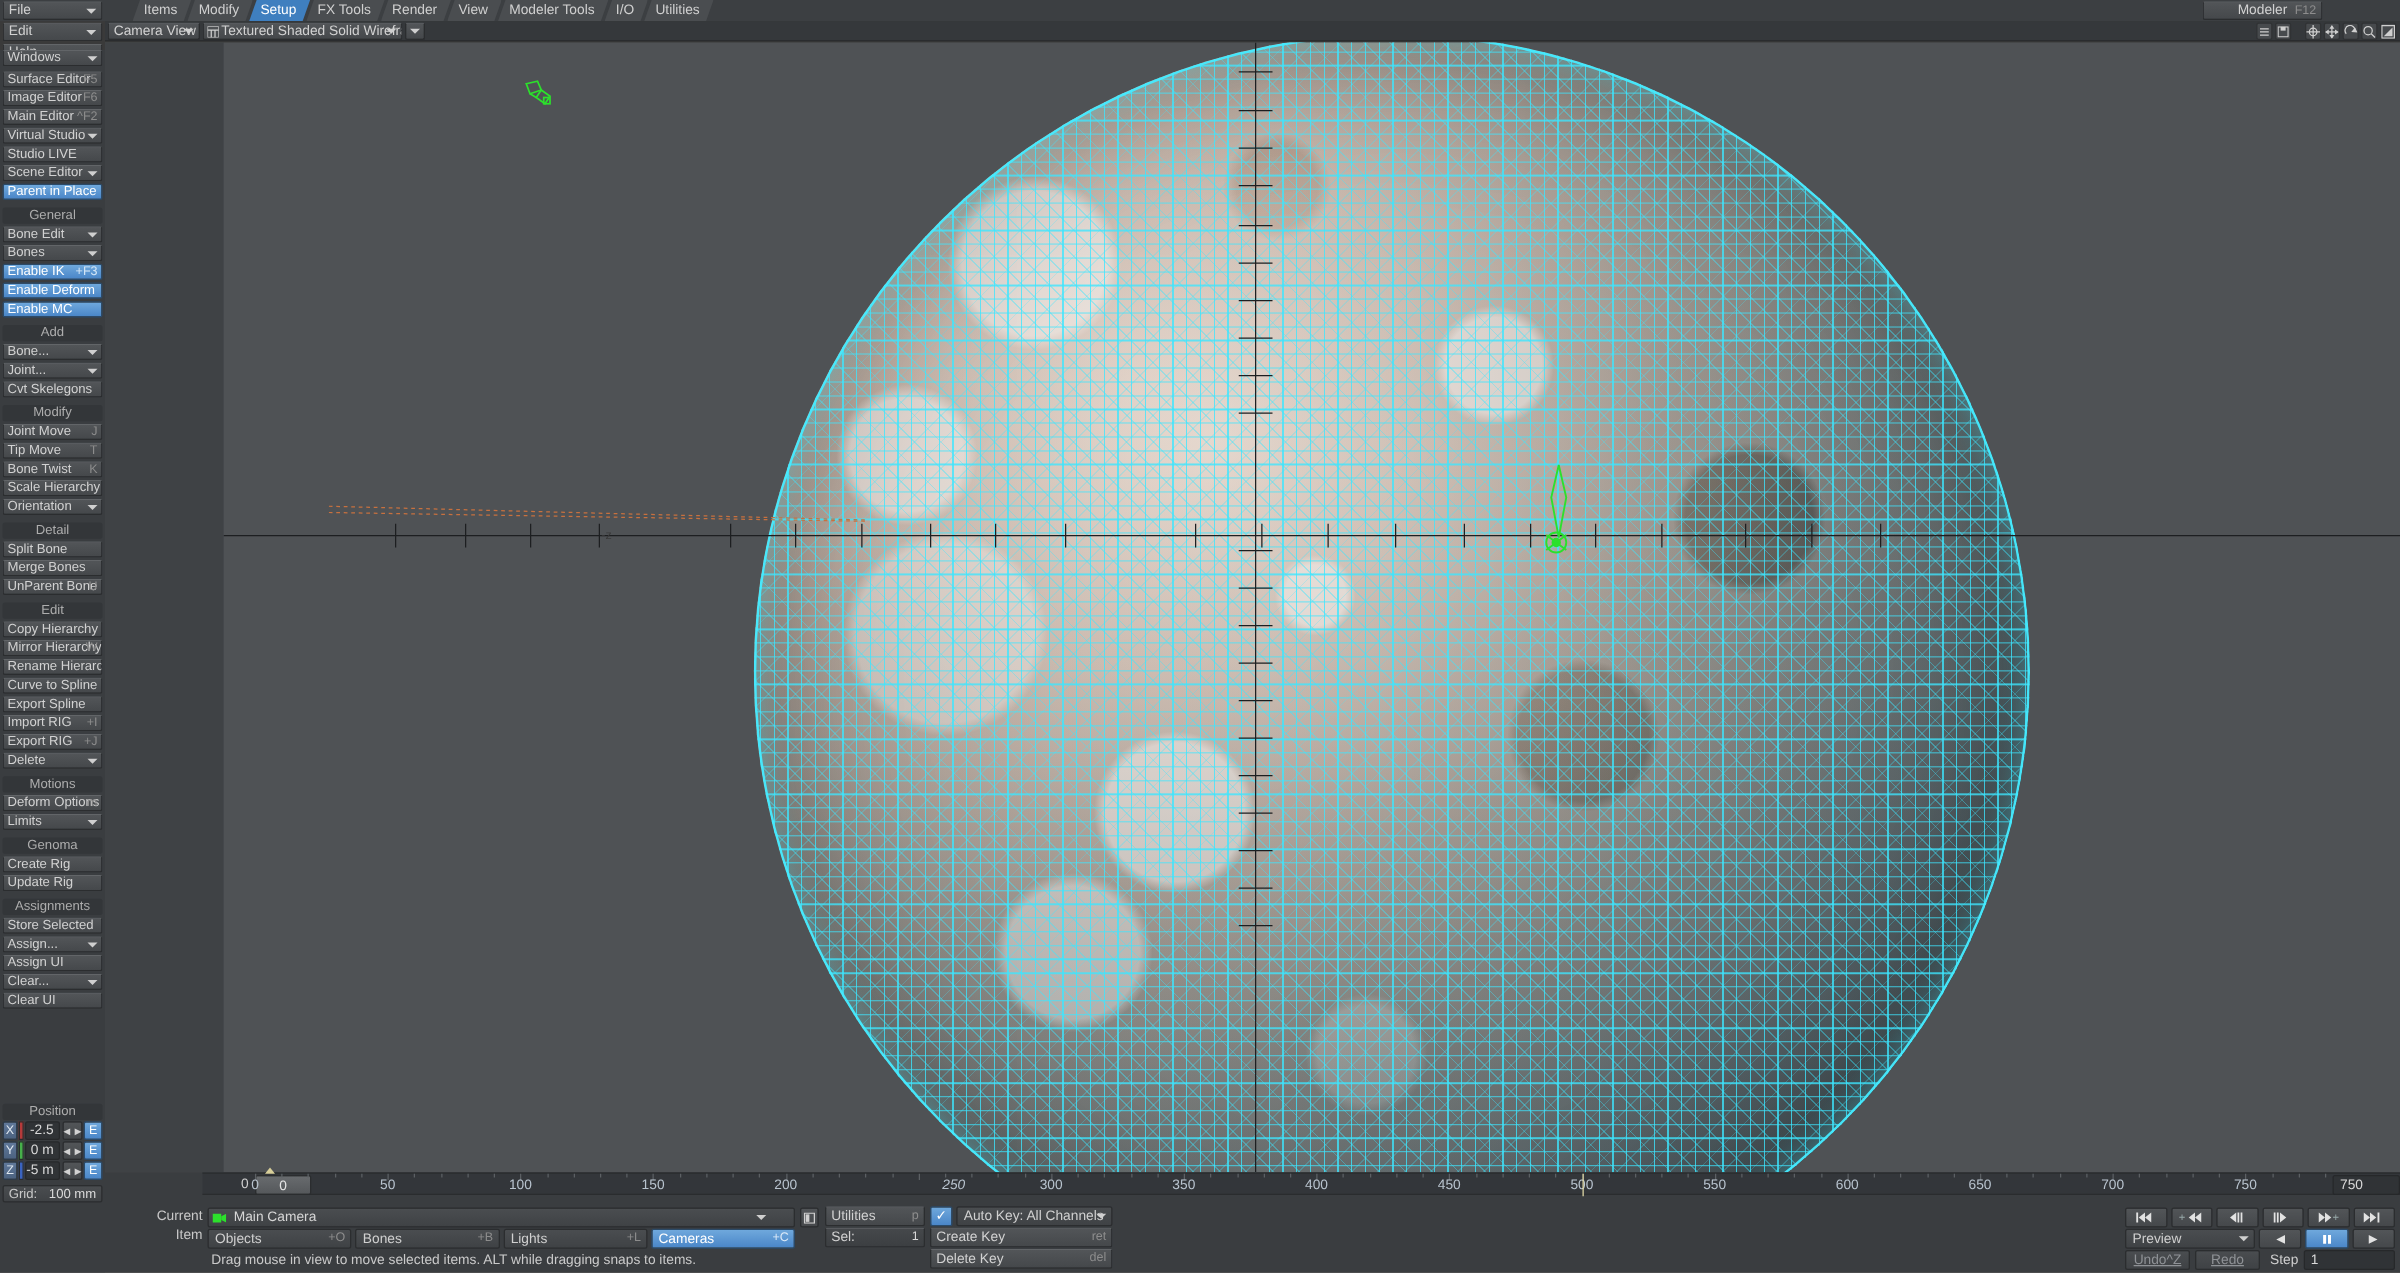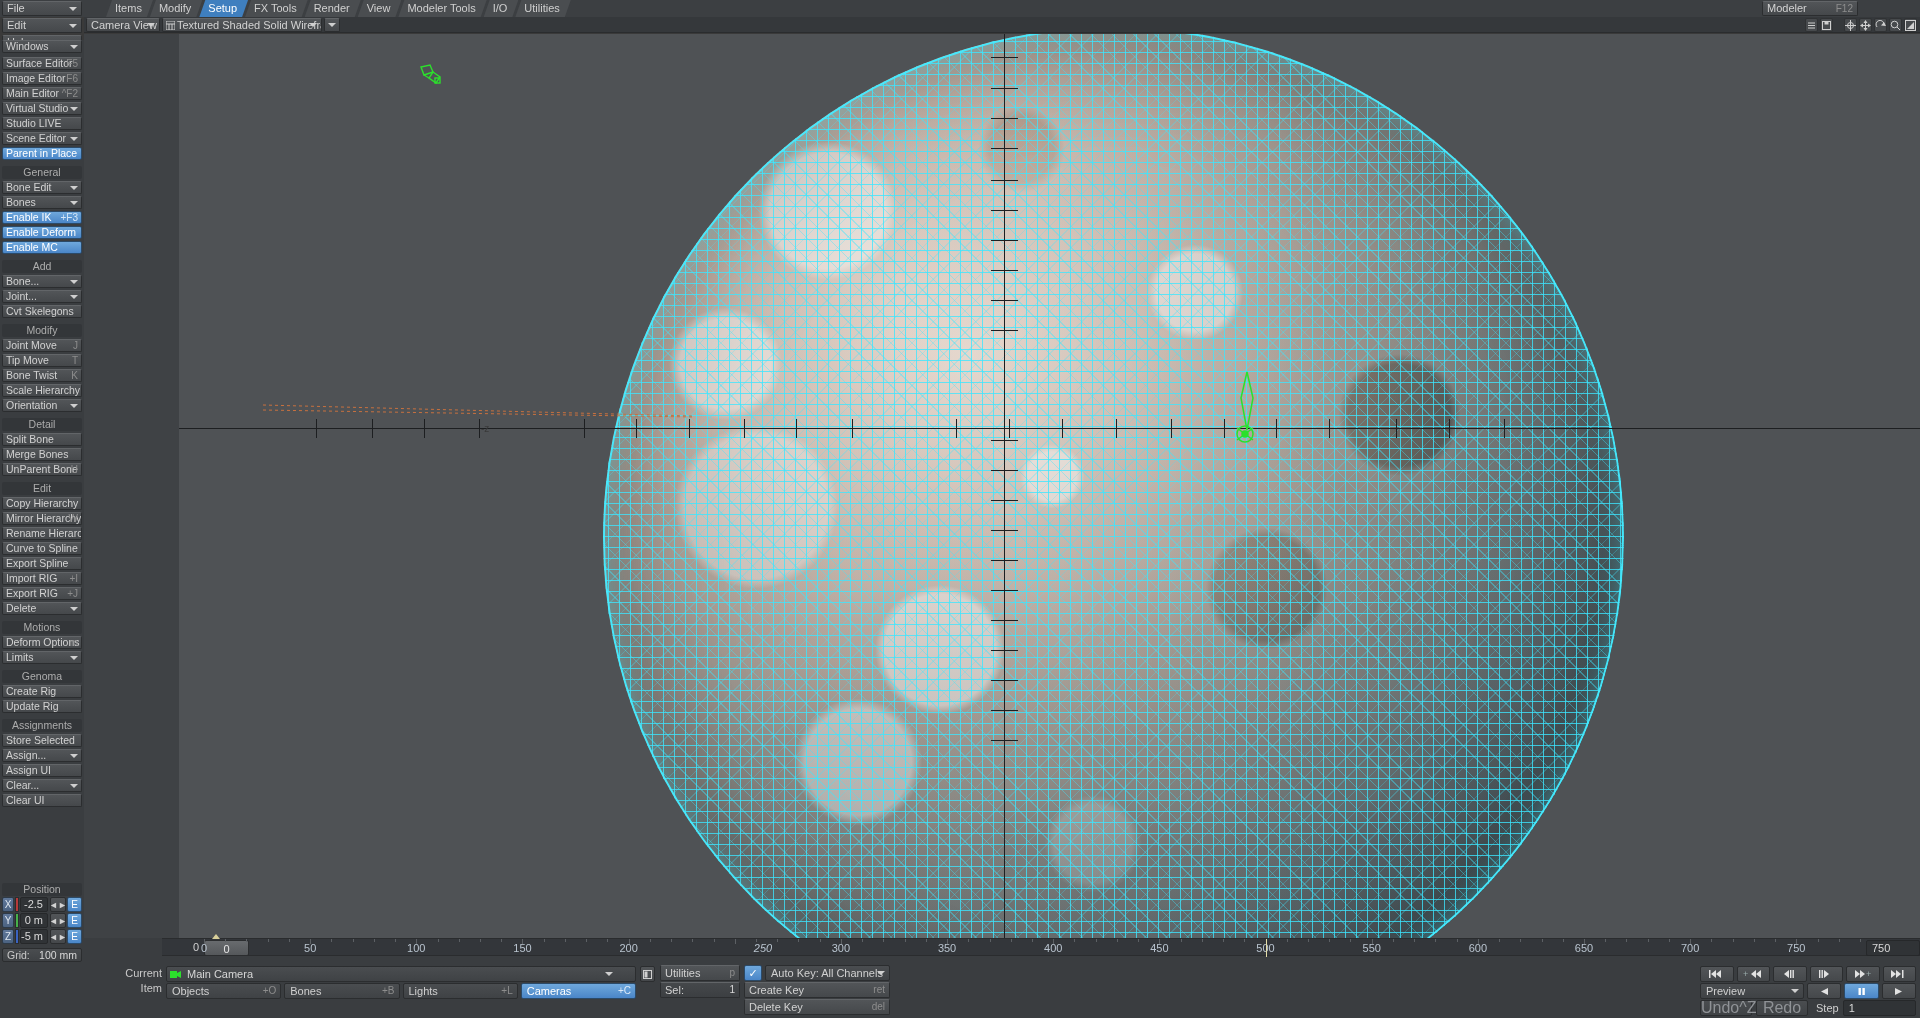--- a/index.html
+++ b/index.html
@@ -195,22 +195,22 @@
   .transport{position:absolute;right:4px;bottom:36px;width:216px;height:16px;display:flex;gap:3px;}
   .tbtn{flex:1;height:16px;background:linear-gradient(#525558,#45484b);border:1px solid #2b2d2f;
     border-radius:2px;display:flex;align-items:center;justify-content:center;color:#e2e2e2;font-size:9px;letter-spacing:-1px;}
   .prow2{position:absolute;right:4px;bottom:19px;width:216px;height:16px;display:flex;gap:3px;}
   .prev{width:104px;position:relative;height:16px;line-height:14px;padding-left:5px;font-size:11px;
     background:linear-gradient(#4a4d50,#3f4245);border:1px solid #2b2d2f;border-radius:2px;color:#d0d0d0;}
   .pbtn{flex:1;height:16px;background:linear-gradient(#525558,#45484b);border:1px solid #2b2d2f;
     border-radius:2px;display:flex;align-items:center;justify-content:center;color:#e2e2e2;font-size:10px;}
   .pbtn.on{background:linear-gradient(#6fa8dc,#4a86c8);border-color:#2b4a68;color:#fff;}
   .prow3{position:absolute;right:4px;bottom:2px;width:216px;height:16px;display:flex;gap:4px;align-items:center;}
-  .und{width:52px;height:16px;line-height:14px;text-align:center;font-size:16px;color:#8f9296;
-    background:linear-gradient(#4a4d50,#3f4245);border:1px solid #2b2d2f;border-radius:2px;position:relative;}
+  .und{width:52px;height:16px;line-height:14px;text-align:center;font-size:11px;color:#8f9296;
+    background:linear-gradient(#4a4d50,#3f4245);border:1px solid #2b2d2f;border-radius:2px;position:relative;text-decoration:underline;}
   .steplbl{color:#cfcfcf;font-size:11px;margin-left:4px;}
   .stepval{flex:1;height:16px;background:#303336;border:1px solid #26282a;border-radius:2px;
     line-height:14px;padding-left:5px;color:#d9d9d9;font-size:11px;}
 </style>
 </head>
 <body>
 
 <div class="app">
 
   <div class="topbar">
@@ -219,21 +219,21 @@
         <div class="mtab">Modify</div>
         <div class="mtab sel">Setup</div>
         <div class="mtab">FX Tools</div>
         <div class="mtab">Render</div>
         <div class="mtab">View</div>
         <div class="mtab">Modeler Tools</div>
         <div class="mtab">I/O</div>
         <div class="mtab">Utilities</div>
       </div>
     <div class="titleR">
-      <div class="btn" style="text-align:left;">
+      <div class="btn" style="text-align:center;">
         <span>Modeler</span>
         <span class="sc">F12</span>
       </div>
     </div>
   </div>
 
   <div class="topleft" id="leftmenus">
       <div class="btn"><span>File</span><i class="caret"></i></div>
       <div class="btn"><span>Edit</span><i class="caret"></i></div>
       <div class="btn"><span>Help</span><i class="caret"></i></div>
@@ -618,20 +618,21 @@
         </svg>
     </div>
 
     <div class="seltabs" id="seltabs">
         <div class="seltab"><span>Objects</span><span class="sc">+O</span></div>
         <div class="seltab"><span>Bones</span><span class="sc">+B</span></div>
         <div class="seltab"><span>Lights</span><span class="sc">+L</span></div>
         <div class="seltab on"><span>Cameras</span><span class="sc">+C</span></div>
       </div>
 
+    <div class="hint">Drag mouse in view to move selected items. ALT while dragging snaps to items.</div>
 
     <div class="propcol">
       <div class="btn">
         <span>Utilities</span>
         <span class="sc">p</span>
       </div>
       <div class="btn" style="background:linear-gradient(#45484b,#3c3f42);">
         <span>Sel:</span>
         <span class="sc" style="color:#d9d9d9;">1</span>
       </div>

